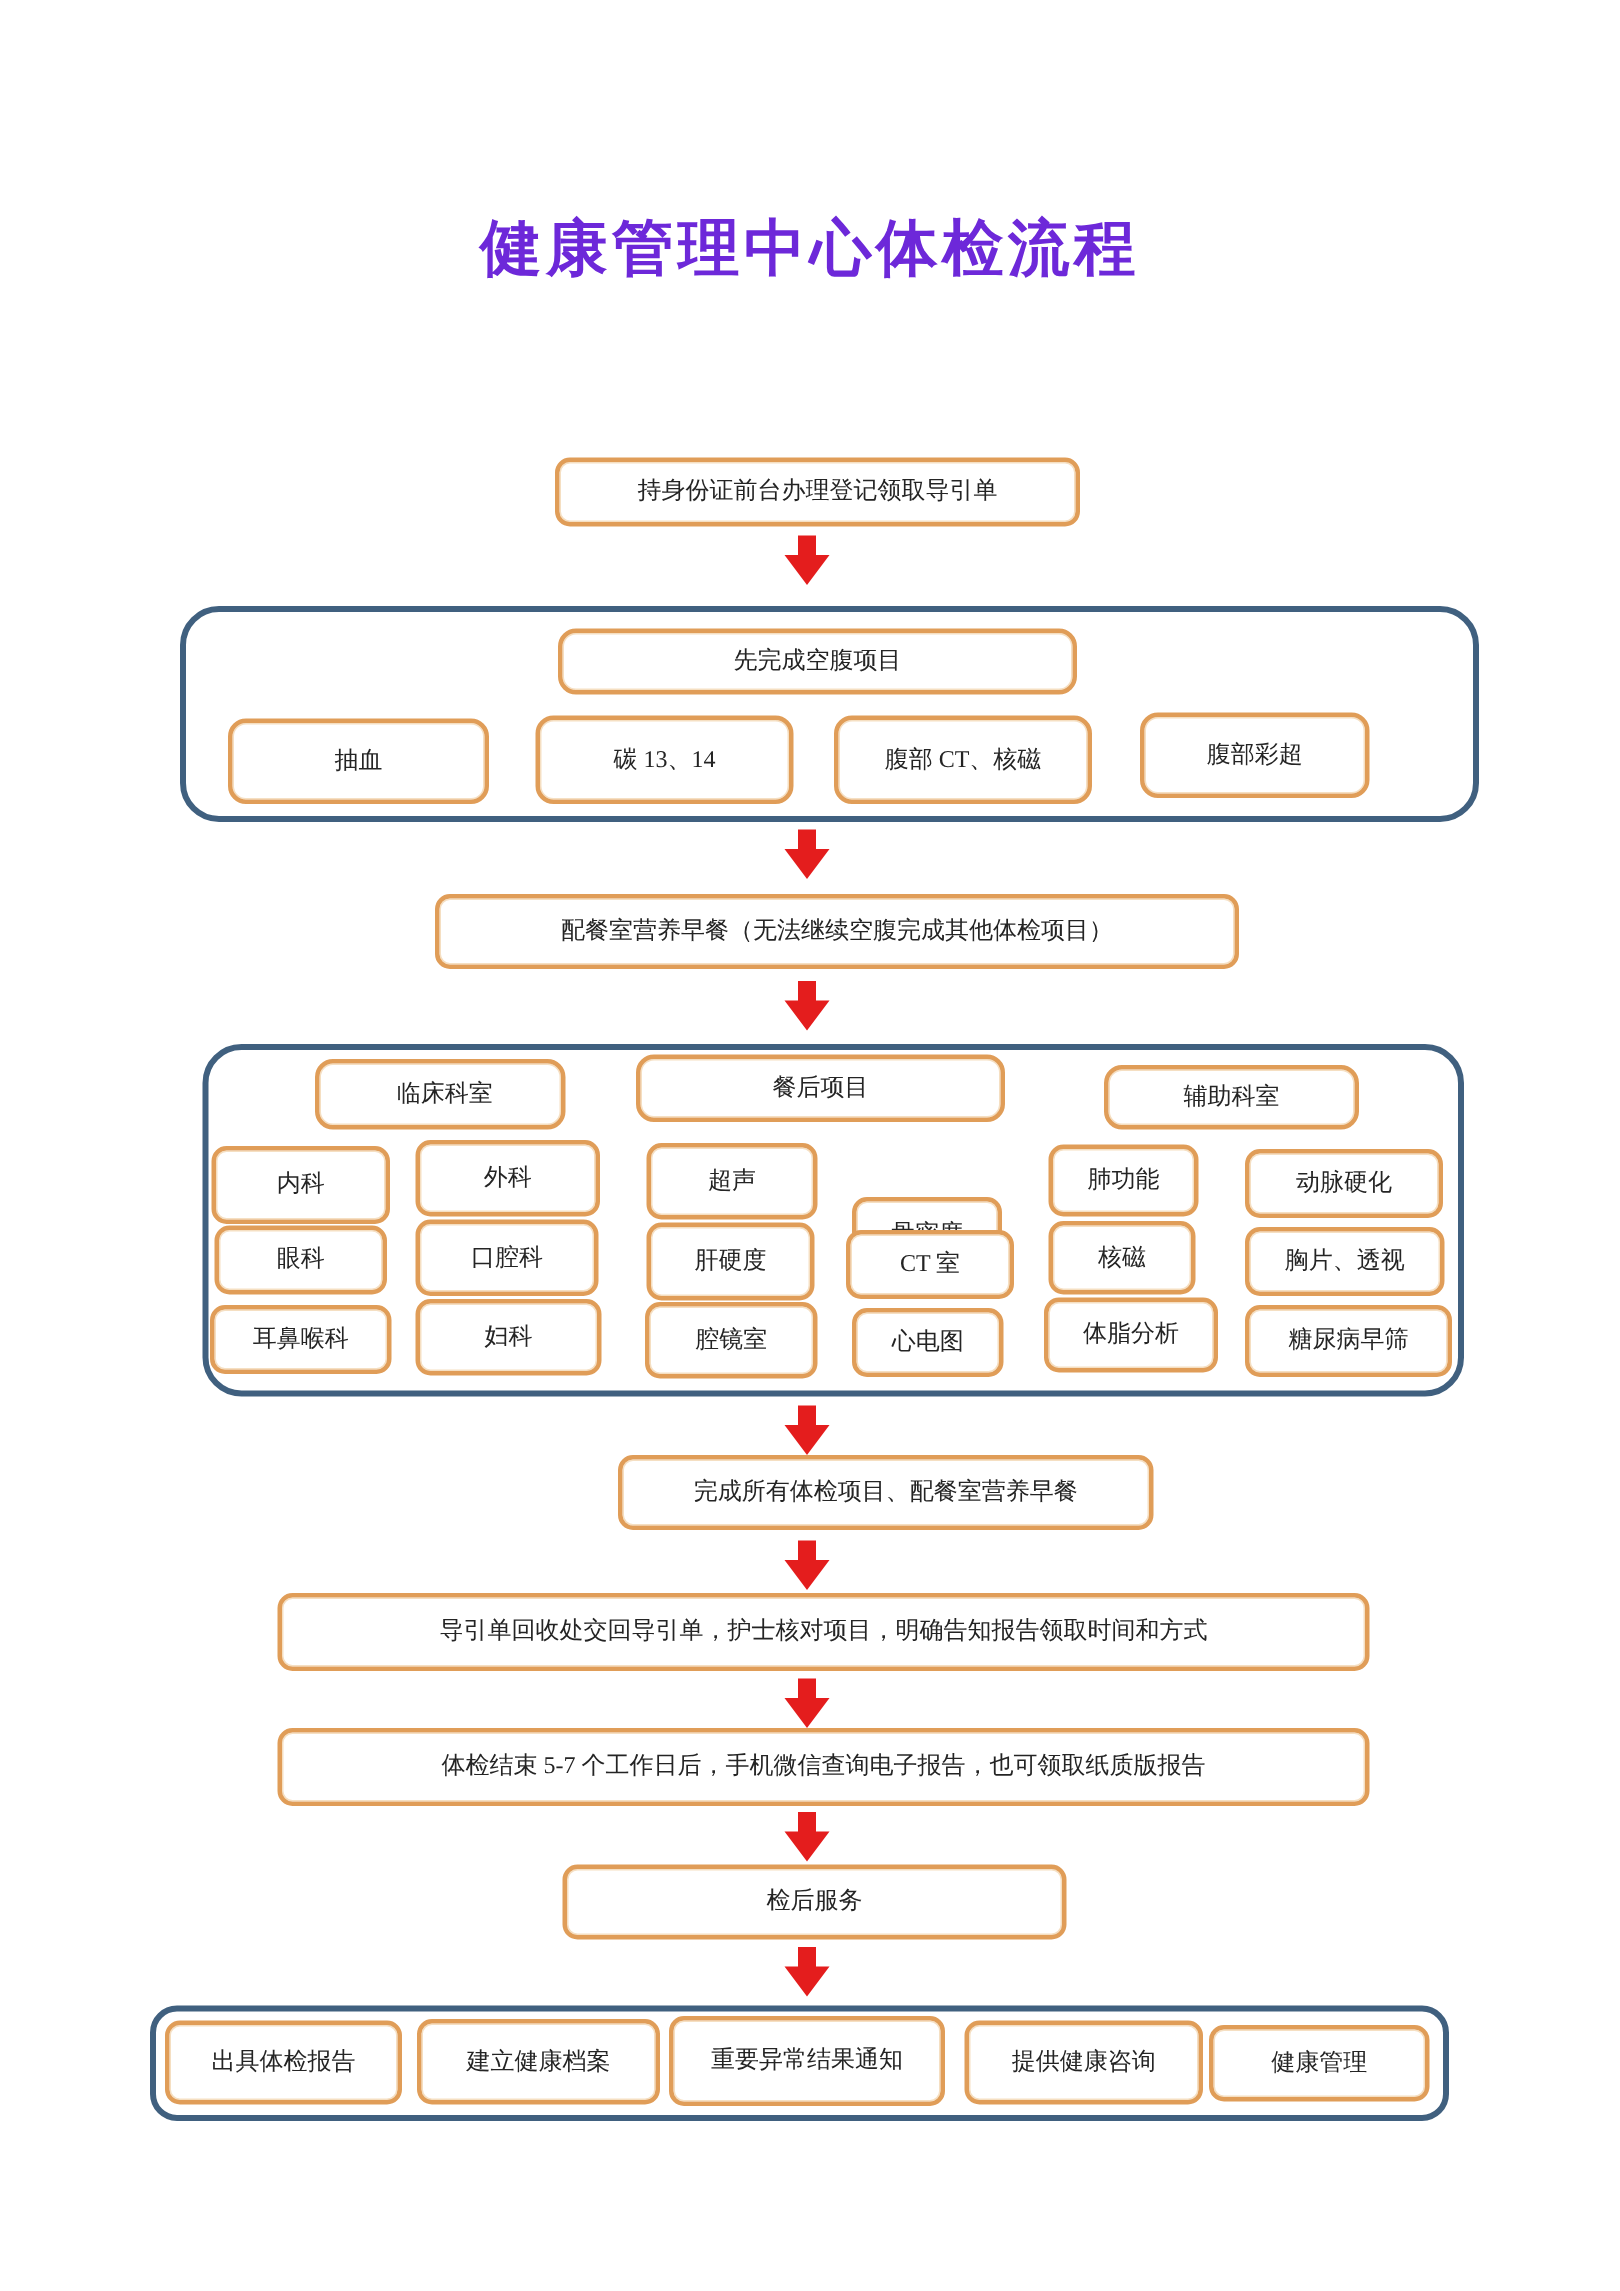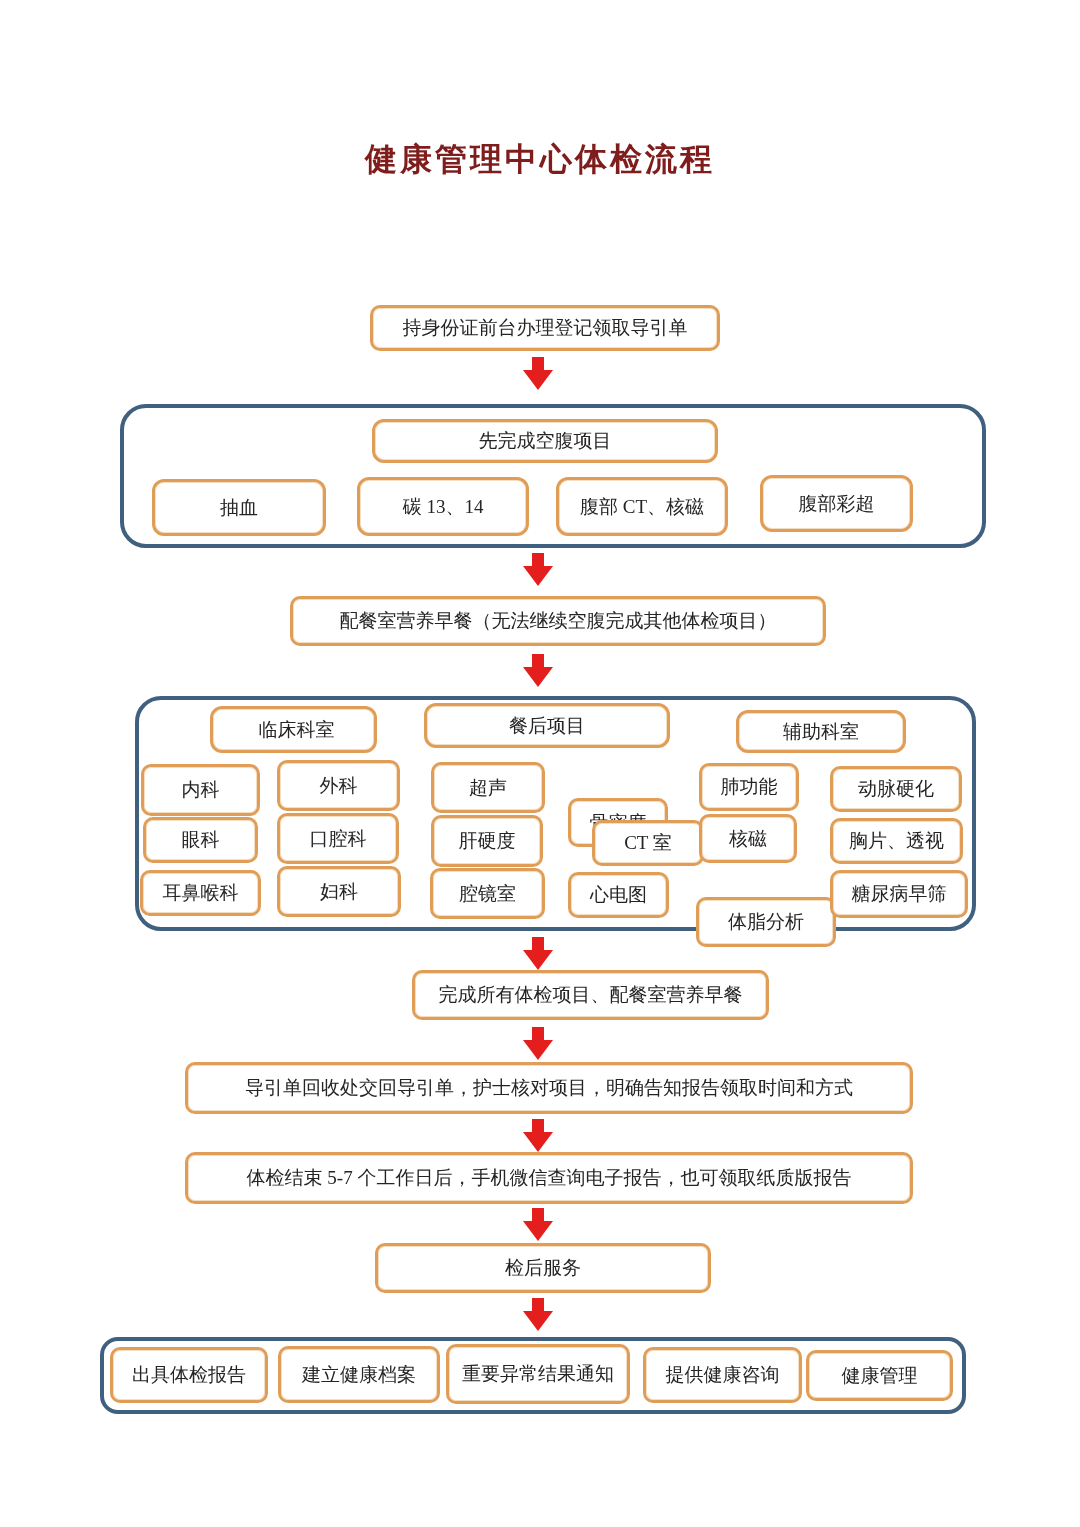--- a/index.html
+++ b/index.html
@@ -3,27 +3,27 @@
 <meta charset="utf-8">
 <style>
   html,body { margin:0; padding:0; background:#ffffff; }
   .page {
     position:relative; width:1080px; height:1527px; background:#ffffff;
     overflow:hidden; font-family:"Liberation Serif","DejaVu Serif",serif;
   }
   .title {
     position:absolute; left:0; right:0; top:138px; text-align:center;
     font-family:Liberation Sans, sans-serif;
-    font-weight:900; font-size:32px; letter-spacing:3px; color:#7f1d1d;
+    font-weight:900; font-size:41px; letter-spacing:3px; color:#6d28d9;
   }
   .box {
     position:absolute; box-sizing:border-box; background:#ffffff;
     border:3px solid #e09d58; border-radius:10px;
     display:flex; align-items:center; justify-content:center; text-align:center;
-    font-size:19px; color:#242424; line-height:1.25; padding:2px 6px;
+    font-size:16px; color:#242424; line-height:1.25; padding:2px 6px;
     box-shadow: inset 0 0 0 1px #f5dfc2;
   }
   .box.big { border-radius:12px; }
   .frame {
     position:absolute; box-sizing:border-box;
     border:4px solid #40607f; border-radius:26px; background:transparent;
   }
   .arrow { position:absolute; width:36px; height:36px; }
 </style>
 </head>
@@ -65,29 +65,29 @@
   <div class="box" style="left:141px; top:764px; width:119px; height:52px;">内科</div>
   <div class="box" style="left:277px; top:760px; width:123px; height:51px;">外科</div>
   <div class="box" style="left:431px; top:762px; width:114px; height:51px;">超声</div>
   <div class="box" style="left:568px; top:798px; width:100px; height:49px;">骨密度</div>
   <div class="box" style="left:699px; top:763px; width:100px; height:48px;">肺功能</div>
   <div class="box" style="left:830px; top:766px; width:132px; height:46px;">动脉硬化</div>
 
   <div class="box" style="left:143px; top:817px; width:115px; height:46px;">眼科</div>
   <div class="box" style="left:277px; top:813px; width:122px; height:51px;">口腔科</div>
   <div class="box" style="left:431px; top:815px; width:112px; height:52px;">肝硬度</div>
-  <div class="box" style="left:592px; top:820px; width:112px; height:46px;">CT 室</div>
+  <div class="box" style="left:564px; top:820px; width:112px; height:46px;">CT 室</div>
   <div class="box" style="left:699px; top:814px; width:98px; height:49px;">核磁</div>
   <div class="box" style="left:830px; top:818px; width:133px; height:46px;">胸片、透视</div>
 
   <div class="box" style="left:140px; top:870px; width:121px; height:46px;">耳鼻喉科</div>
   <div class="box" style="left:277px; top:866px; width:124px; height:51px;">妇科</div>
   <div class="box" style="left:430px; top:868px; width:115px; height:51px;">腔镜室</div>
   <div class="box" style="left:568px; top:872px; width:101px; height:46px;">心电图</div>
-  <div class="box" style="left:696px; top:865px; width:140px; height:50px;margin-top:32px;">体脂分析</div>
+  <div class="box" style="left:696px; top:865px; width:116px; height:50px;">体脂分析</div>
   <div class="box" style="left:830px; top:870px; width:138px; height:48px;">糖尿病早筛</div>
 
   <svg class="arrow" style="left:520px; top:936px;" viewBox="0 0 36 36">
     <path d="M12 1 h12 v13 h9 L18 34 L3 14 h9 z" fill="#e41d1d"></path>
   </svg>
 
   <div class="box" style="left:368px; top:970px; width:357px; height:50px;margin-left:44px;">完成所有体检项目、配餐室营养早餐</div>
 
   <svg class="arrow" style="left:520px; top:1026px;" viewBox="0 0 36 36">
     <path d="M12 1 h12 v13 h9 L18 34 L3 14 h9 z" fill="#e41d1d"></path>

